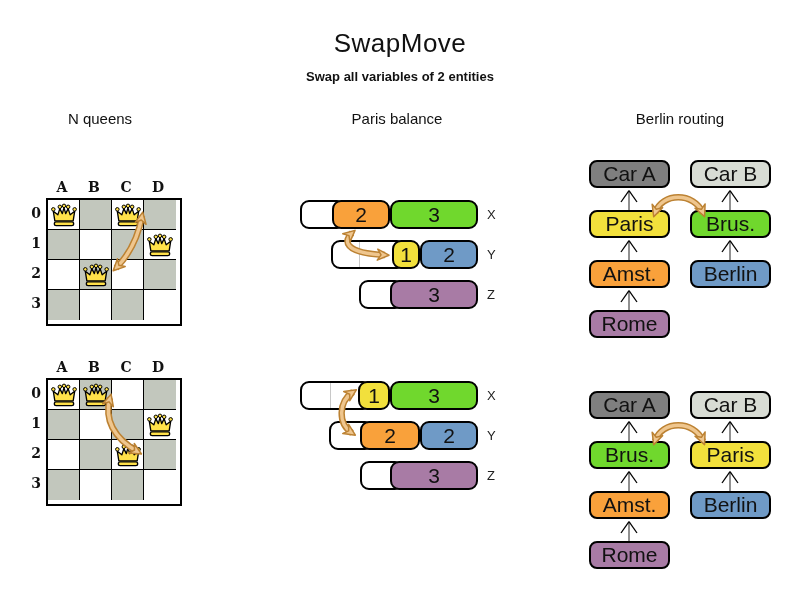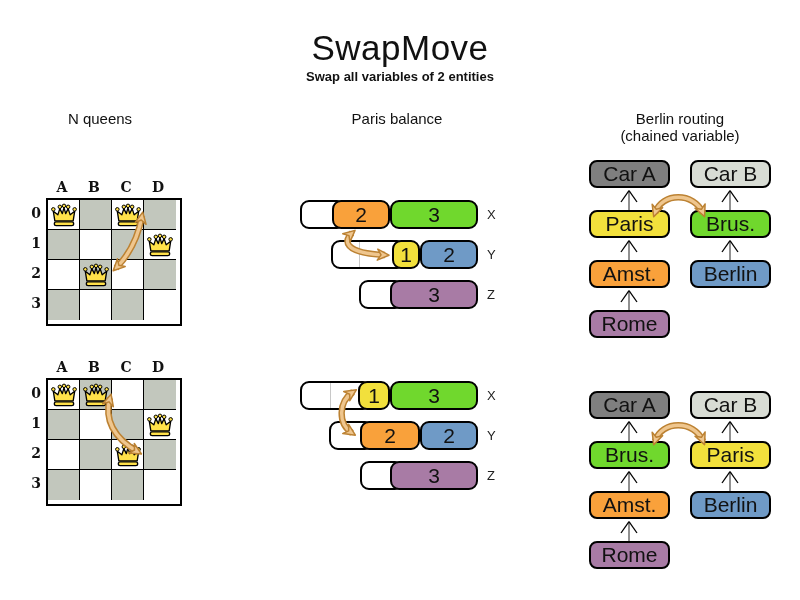--- a/index.html
+++ b/index.html
@@ -1,19 +1,19 @@
 <!DOCTYPE html>
 <html style="--board-gray: #C2C7BD;"><head>
 <meta charset="utf-8">
 <style>
   html,body{margin:0;padding:0;background:#fff;}
   .page{position:relative;width:800px;height:600px;background:#fff;overflow:hidden;
         font-family:"Liberation Sans",sans-serif;color:#111;}
   .abs{position:absolute;}
-  .title{left:0;right:0;top:28px;text-align:center;font-size:35px;letter-spacing:0.5px;}
+  .title{left:0;right:0;top:28px;text-align:center;font-size:26px;letter-spacing:0.5px;}
   .subtitle{left:0;right:0;top:69px;text-align:center;font-size:13px;font-weight:700;}
   .colhdr{font-size:15px;text-align:center;line-height:17px;}
   .board{border:2px solid #000;background:#fff;}
   .cell{position:absolute;width:32px;height:30px;box-sizing:border-box;background:#fff;
         border-right:1px solid #000;border-bottom:1px solid #000;}
   .cell.g{background:var(--board-gray);}
   .cell.lastc{border-right:none;}
   .cell.lastr{border-bottom:none;}
   .bhdr{position:absolute;font-family:"DejaVu Serif",serif;font-weight:700;font-size:14px;
         color:#111;text-align:center;}
@@ -30,21 +30,20 @@
 <body>
 
 <div class="page" id="canvas">
   <div class="abs title">SwapMove</div>
   <div class="abs subtitle">Swap all variables of 2 entities</div>
 
   <div class="abs colhdr" style="left:30px;top:110px;width:140px;">N queens</div>
   <div class="abs colhdr" style="left:317px;top:110px;width:160px;">Paris balance</div>
   <div class="abs colhdr" style="left:600px;top:110px;width:160px;">
     <div>Berlin routing</div>
-    <div>(chained variable)</div>
   </div>
 <div class="bhdr" style="left:46px;top:179px;width:32px;">A</div>
     <div class="bhdr" style="left:78px;top:179px;width:32px;">B</div>
     <div class="bhdr" style="left:110px;top:179px;width:32px;">C</div>
     <div class="bhdr" style="left:142px;top:179px;width:32px;">D</div>
     <div class="bhdr rowhdr" style="left:25px;top:205px;width:16px;">0</div>
     <div class="bhdr rowhdr" style="left:25px;top:235px;width:16px;">1</div>
     <div class="bhdr rowhdr" style="left:25px;top:265px;width:16px;">2</div>
     <div class="bhdr rowhdr" style="left:25px;top:295px;width:16px;">3</div>
     <div class="abs board" style="left:46px;top:198px;width:132px;height:124px;">

